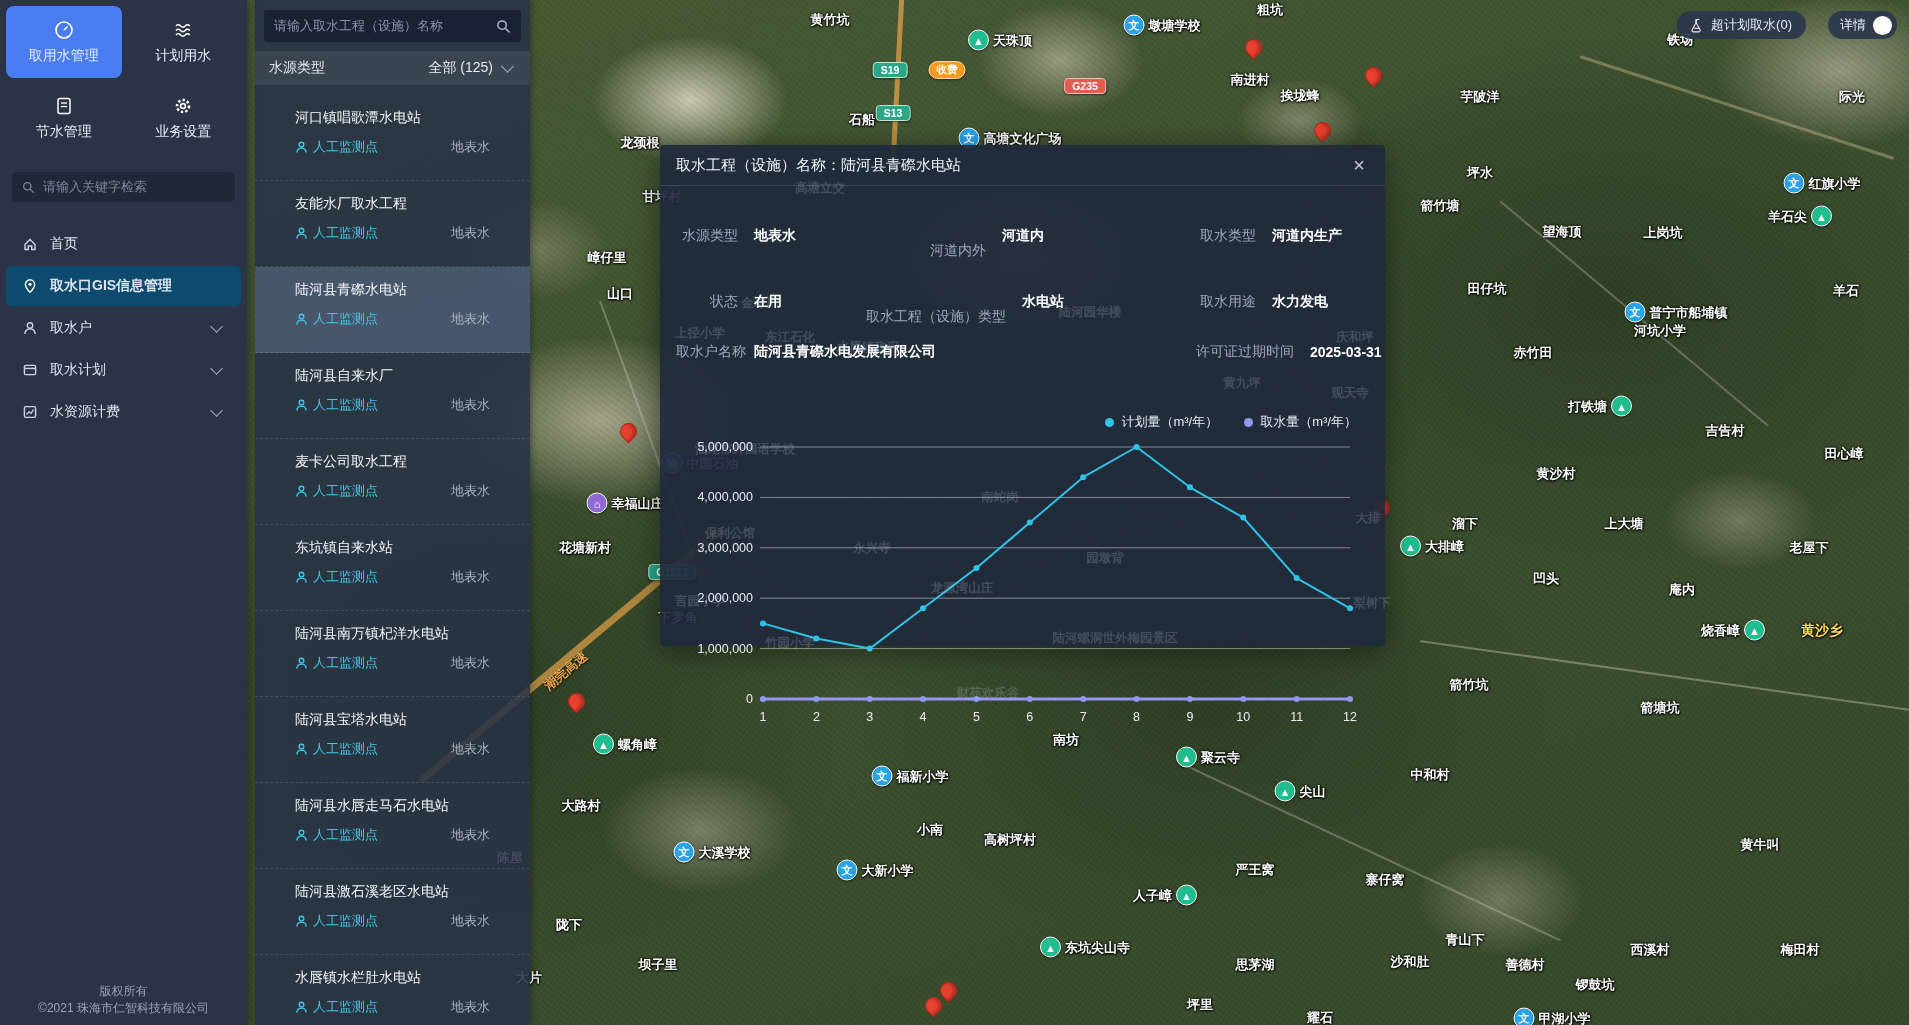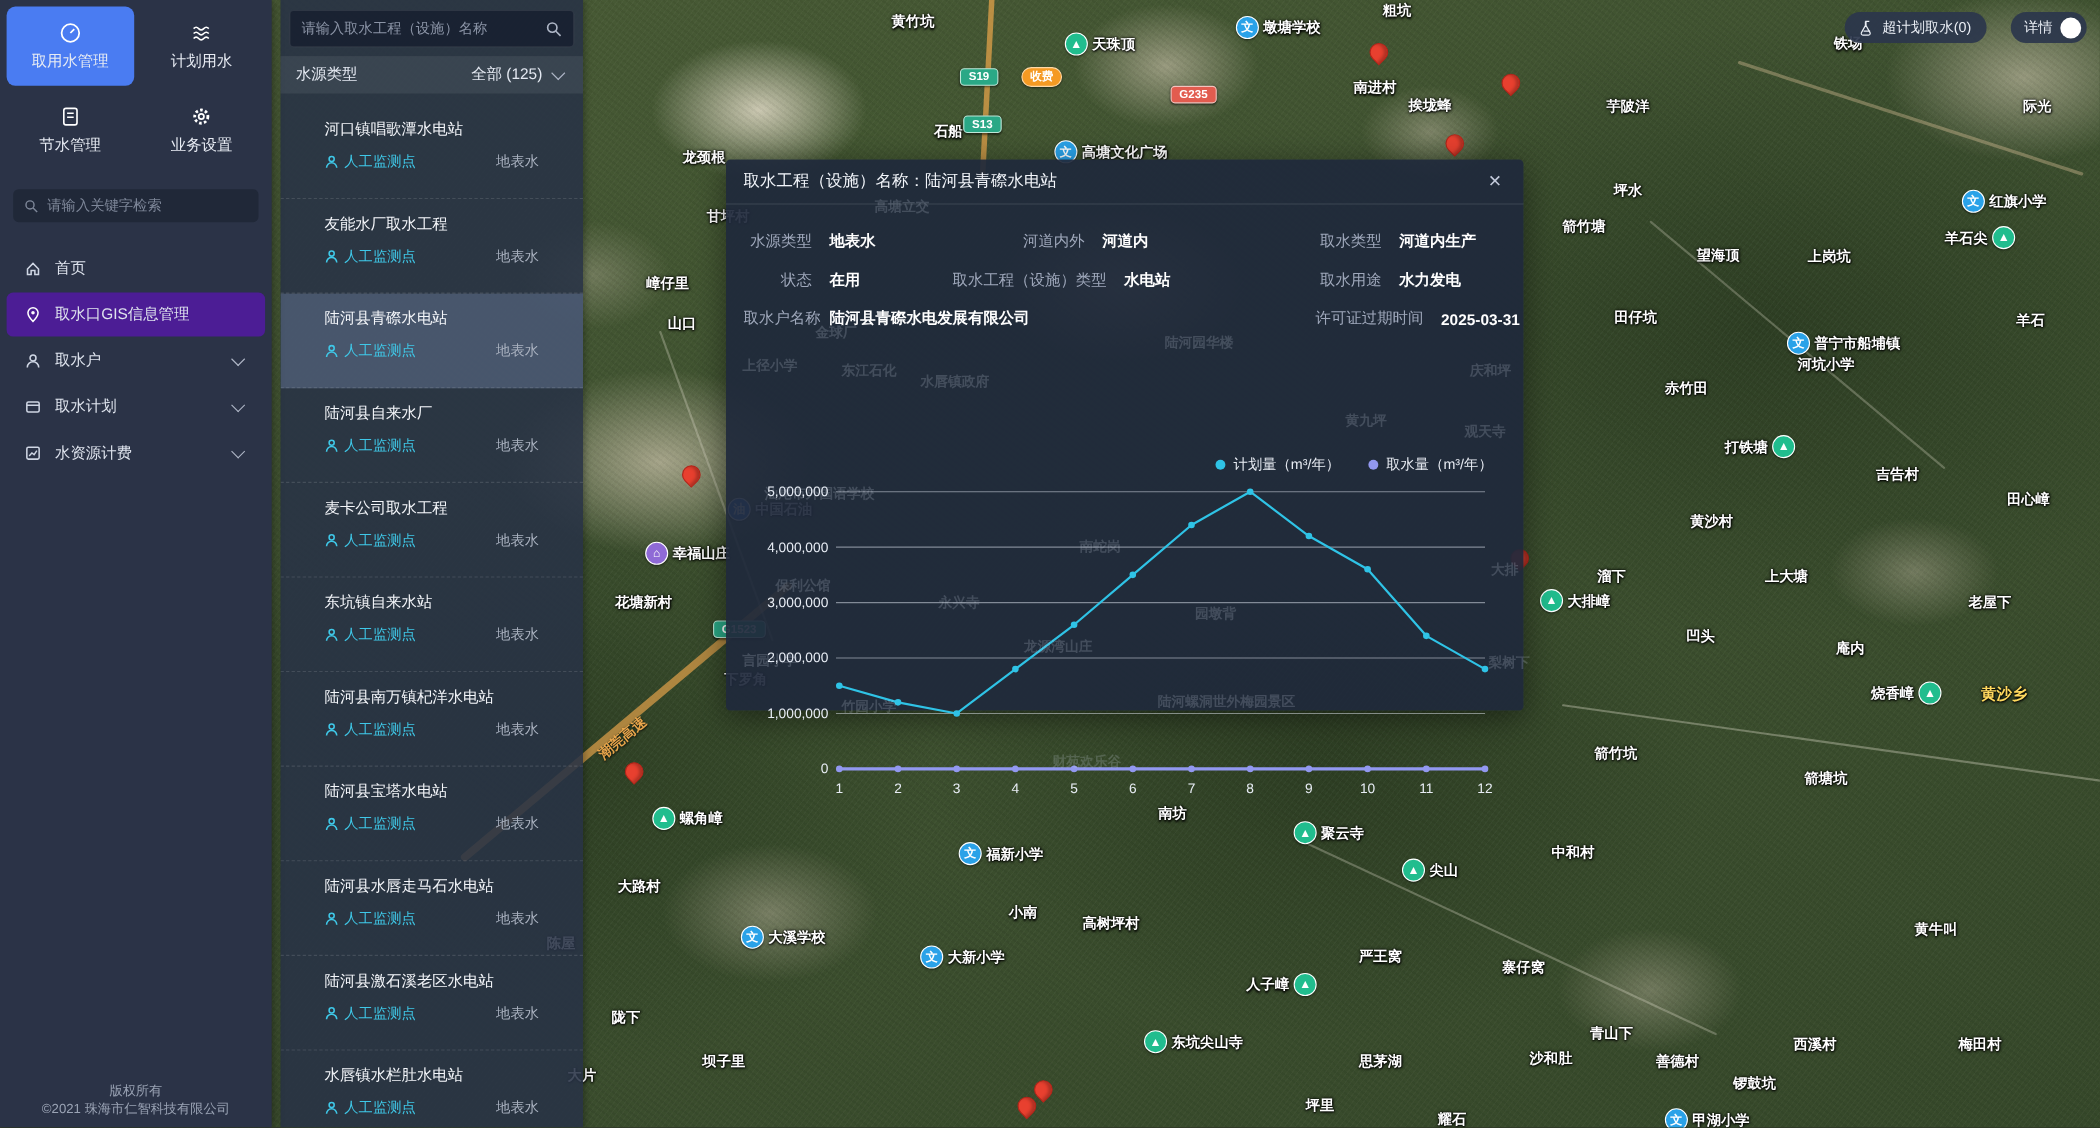--- a/index.html
+++ b/index.html
@@ -52,21 +52,21 @@
   .tile{height:72px;border-radius:8px;display:flex;flex-direction:column;align-items:center;
     justify-content:center;gap:7px;font-size:14px;color:#e7ebf3;cursor:pointer;}
   .tile.active{background:#4a7cf2;}
   .tile svg{width:20px;height:20px;}
   #side-search{margin:8px 12px 0 12px;height:30px;background:#202838;border-radius:5px;display:flex;
     align-items:center;gap:8px;padding:0 10px;color:#7e8799;font-size:13px;}
   #side-search svg{width:13px;height:13px;flex:0 0 auto;}
   #menu{margin-top:22px;}
   .menu-item{height:40px;margin:2px 6px;border-radius:6px;display:flex;align-items:center;gap:12px;
     padding:0 16px;font-size:14px;color:#dfe4ee;cursor:pointer;}
-  .menu-item.active{background:#4c1d95;}
+  .menu-item.active{background:#0c4a6e;font-weight:bold;}
   .menu-item .mi-icon{width:16px;height:16px;display:inline-flex;align-items:center;justify-content:center;}
   .menu-item .mi-icon svg{width:15px;height:15px;}
   .menu-item .label{flex:1;}
   .chev{width:8px;height:8px;border-right:1.5px solid #aeb6c6;border-bottom:1.5px solid #aeb6c6;
     transform:rotate(45deg);margin-right:4px;margin-top:-4px;}
   #side-footer{position:absolute;bottom:8px;left:0;width:100%;text-align:center;color:#9aa3b4;font-size:12px;line-height:17px;}
   
   #panel{position:absolute;left:255px;top:0;width:275px;height:1025px;background:rgba(40,50,70,.88);
     z-index:20;box-shadow:2px 0 6px rgba(0,0,0,.3);}
   #panel-search{margin:9px 8px 8px 8px;height:32px;background:rgba(20,28,44,.75);border:1px solid rgba(255,255,255,.09);
@@ -91,21 +91,21 @@
   #modal-title{height:40px;line-height:40px;padding:0 16px;font-size:15px;color:#f2f5fa;
     border-bottom:1px solid rgba(255,255,255,.13);}
   #modal-close{position:absolute;top:8px;right:14px;width:24px;height:24px;line-height:24px;text-align:center;
     color:#c3cadb;font-size:20px;cursor:pointer;}
   #fields{position:absolute;left:16px;top:66px;width:694px;display:flex;flex-direction:column;gap:17px;font-size:14px;}
   .frow{display:flex;align-items:center;}
   .fcell{display:flex;align-items:center;}
   .fcell .flabel{color:#9fa8bb;text-align:right;white-space:nowrap;}
   .fcell .fvalue{color:#fff;font-weight:700;margin-left:16px;white-space:nowrap;}
   .c1{width:190px;flex:0 0 auto;} .c1 .flabel{width:62px;}
-  .c2{width:330px;flex:0 0 auto;} .c2 .flabel{min-width:120px;}
+  .c2{width:330px;flex:0 0 auto;} .c2 .flabel{min-width:120px;margin-top:31px;}
   .c3{flex:1;} .c3 .flabel{min-width:60px;}
   .c1.wide{width:520px;}
   #legend{position:absolute;top:268px;right:28px;display:flex;gap:26px;font-size:13px;color:#e9edf4;align-items:center;}
   .lg-item{display:flex;align-items:center;gap:7px;}
   .lg-dot{width:9px;height:9px;border-radius:50%;}
   #chart-wrap{position:absolute;left:18px;top:290px;}
   .ylab,.xlab{fill:#e8edf5;font-size:12.5px;font-family:"Liberation Sans","DejaVu Sans",sans-serif;}
   .faint{position:absolute;color:#cdd6e6;opacity:.20;font-size:12.5px;white-space:nowrap;transform:translate(-50%,-50%);font-weight:600;}
   
   #topbar{position:absolute;top:11px;right:12px;z-index:40;display:flex;gap:22px;align-items:center;}

